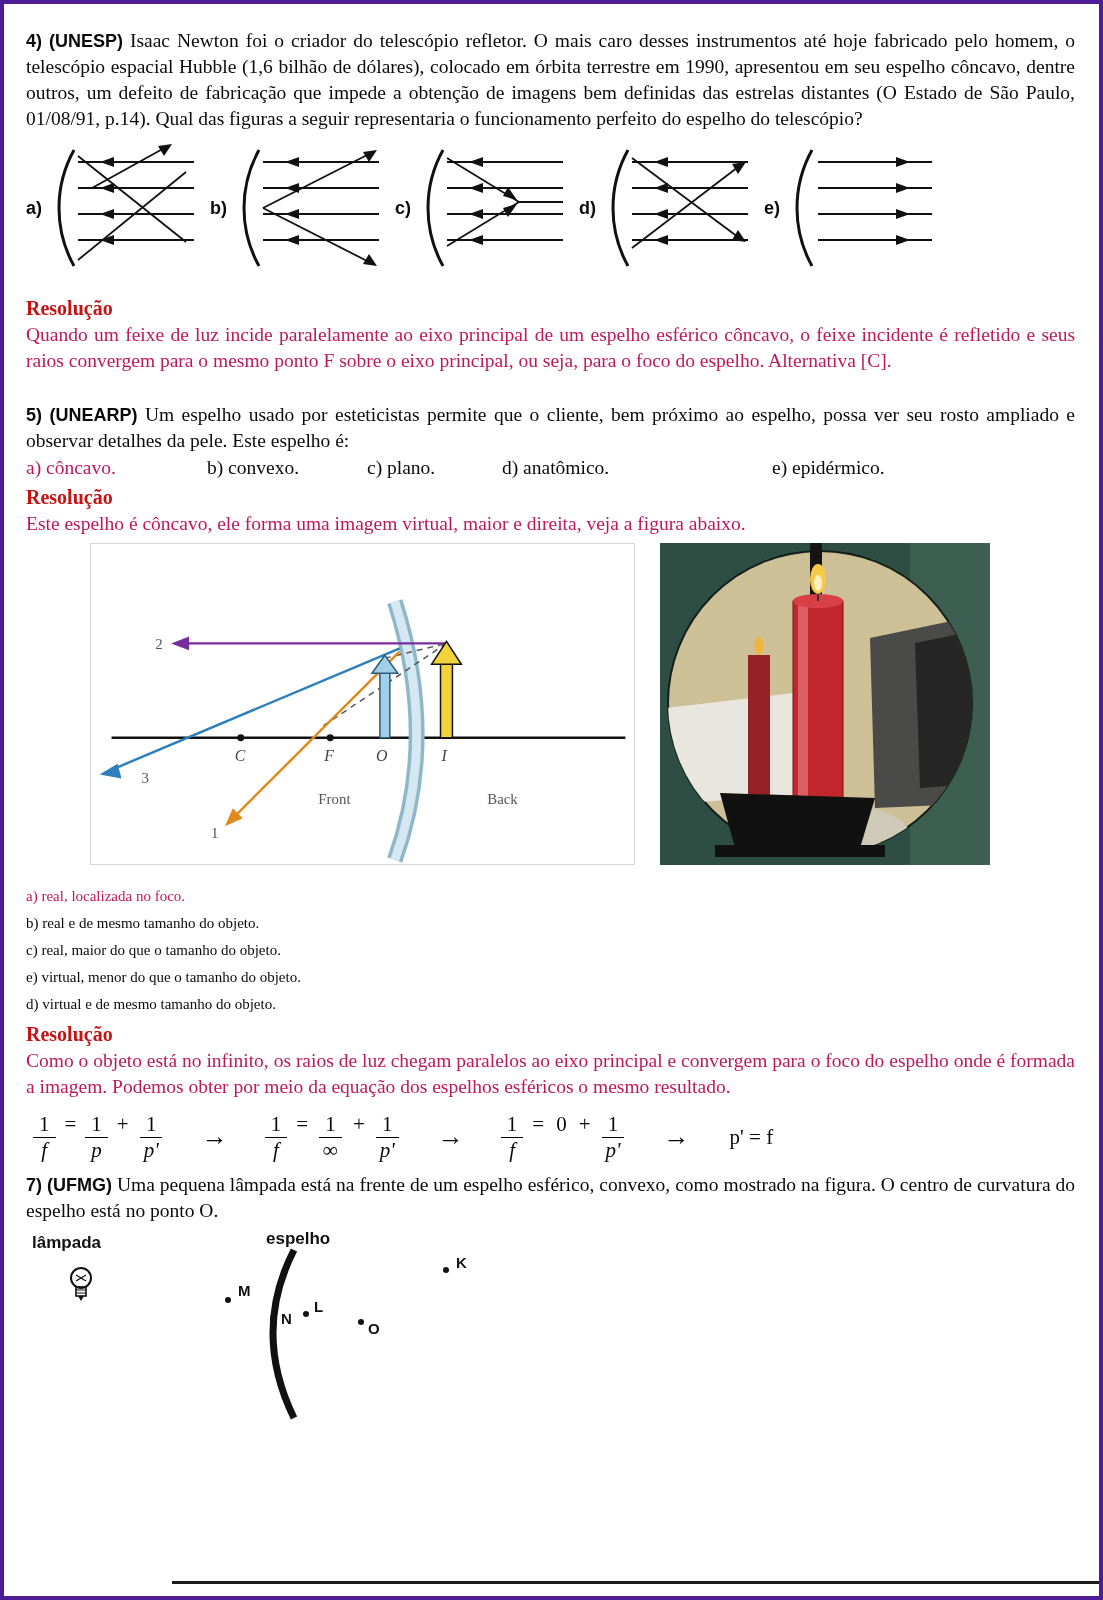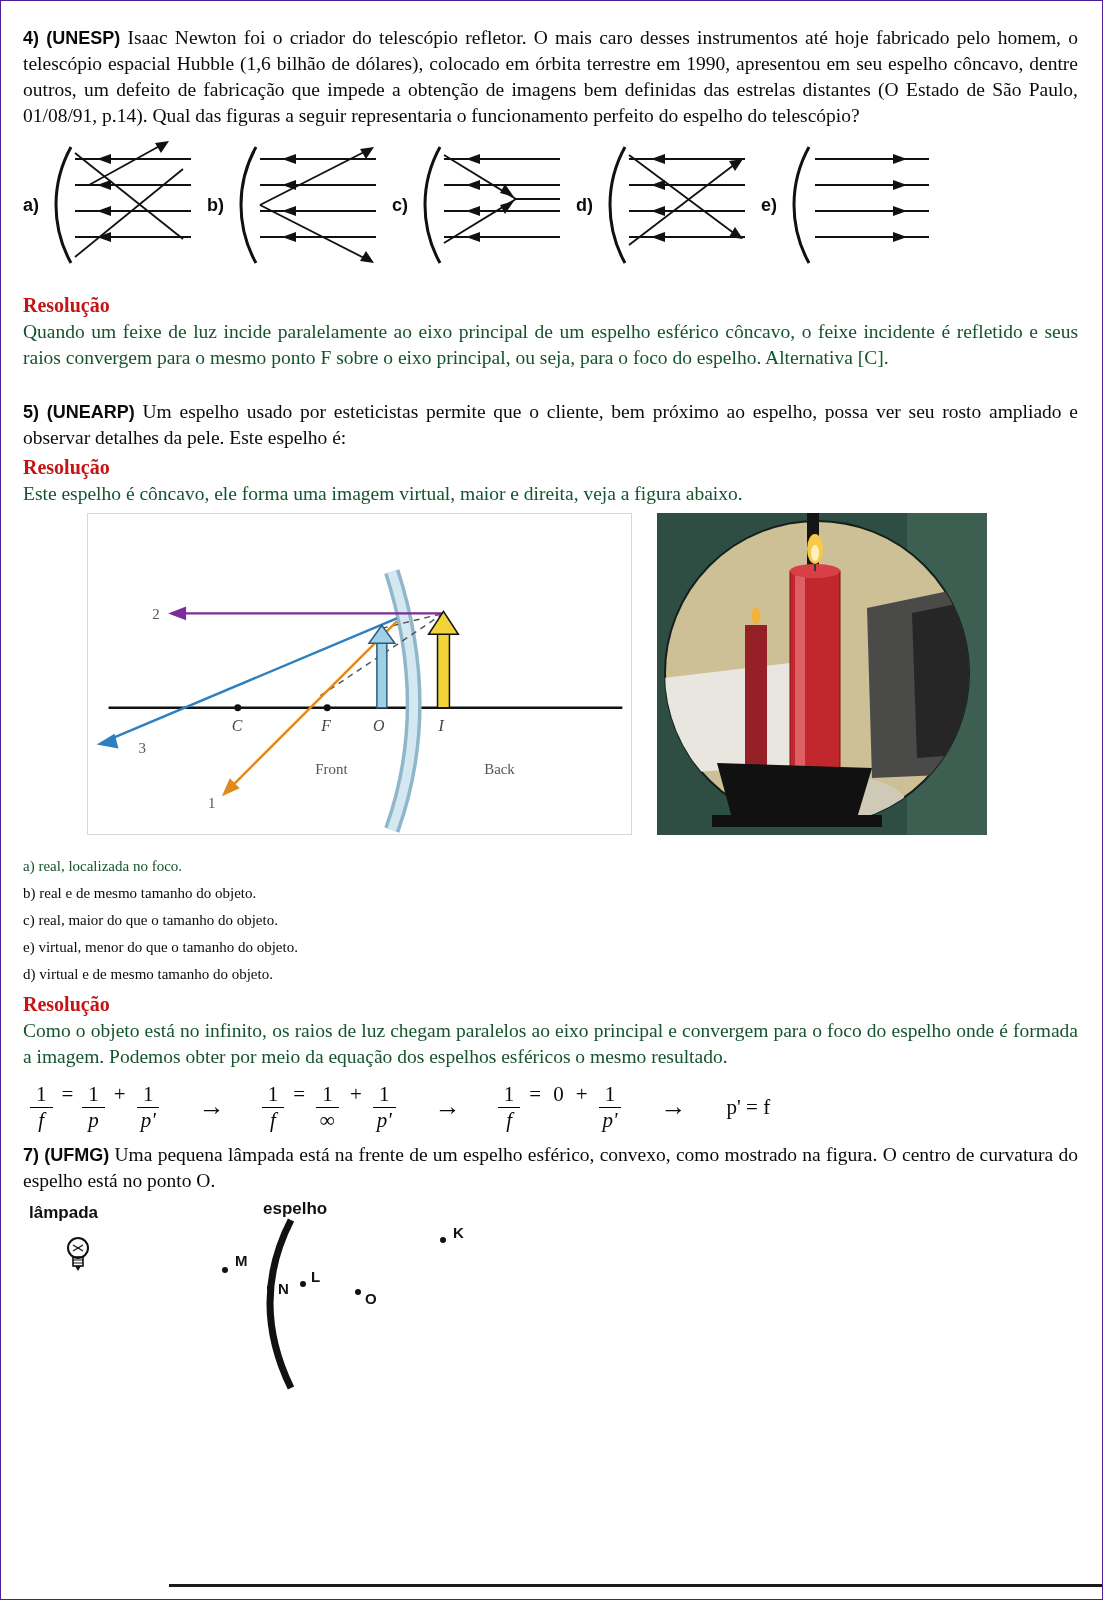--- a/index.html
+++ b/index.html
@@ -1,21 +1,21 @@
 <!DOCTYPE html>
 <html><head>
 <meta charset="utf-8">
 <style>
   *{margin:0;padding:0;box-sizing:border-box}
   html,body{background:#ffffff}
   body{width:1103px;height:1600px;font-family:"Liberation Serif",serif;color:#0a0a0a}
-  .page{position:relative;width:1103px;height:1600px;background:#fff;border:1px solid #4c1d95;padding:24px 24px 0 22px;overflow:hidden}
+  .page{position:relative;width:1103px;height:1600px;background:#fff;border:4px solid #4c1d95;padding:24px 24px 0 22px;overflow:hidden}
   .para{font-size:19.5px;line-height:26px;text-align:justify}
   .qhead{font-family:"Liberation Sans",sans-serif;font-weight:bold;font-size:18px}
-  .red{color:#14532d}
+  .red{color:#be185d}
   .resol{color:#c41414;font-weight:bold;font-size:20px;text-align:left;margin:5px 0 2px}
   
   .fig-strip{display:flex;align-items:flex-start;gap:8px;margin:10px 0 2px;height:150px}
   .mini{display:flex;align-items:center}
   .mini .lab{font-family:"Liberation Sans",sans-serif;font-weight:bold;font-size:18px;margin-right:2px}
   .mini svg line{stroke:#111;stroke-width:1.8}
   .mini svg path{stroke:#111;stroke-width:3;fill:none}
   .mini svg polygon{fill:#111}
   
   .optrow{display:flex;font-size:19.5px;line-height:26px;margin-top:1px}
@@ -139,20 +139,27 @@
       </div>
     </div>
 
     <div class="resol">Resolução</div>
     <p class="para red">Quando um feixe de luz incide paralelamente ao eixo principal de um espelho esférico côncavo, o feixe incidente é refletido e seus raios convergem para o mesmo ponto F sobre o eixo principal, ou seja, para o foco do espelho. Alternativa [C].</p>
   </section>
 
   <section style="margin-top:28px">
     <p class="para"><span class="qhead">5)</span> <span class="qhead">(UNEARP)</span> <span>Um espelho usado por esteticistas permite que o cliente, bem próximo ao espelho, possa ver seu rosto ampliado e observar detalhes da pele. Este espelho é:</span></p>
 
+    <div class="optrow">
+      <span class="o1 red">a) côncavo.</span>
+      <span class="o2">b) convexo.</span>
+      <span class="o3">c) plano.</span>
+      <span class="o4">d) anatômico.</span>
+      <span class="o5">e) epidérmico.</span>
+    </div>
 
     <div class="resol">Resolução</div>
     <p class="para red">Este espelho é côncavo, ele forma uma imagem virtual, maior e direita, veja a figura abaixo.</p>
 
     <div class="figrow">
 
       <svg class="raybox" width="545" height="322" viewBox="0 0 545 322">
 
         <line x1="20" y1="195" x2="537" y2="195" stroke="#111" stroke-width="2.5"></line>
 

